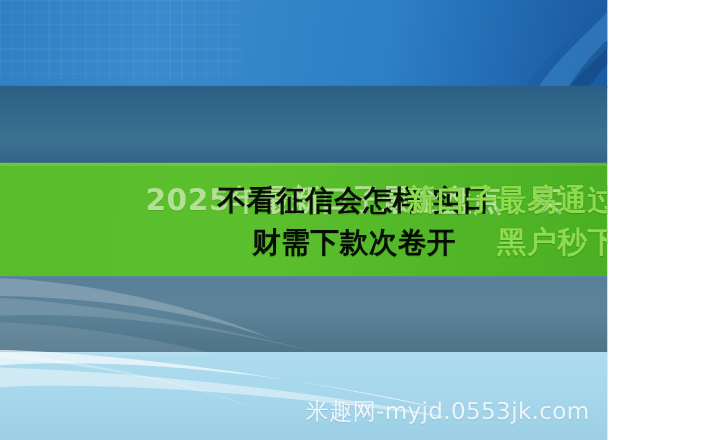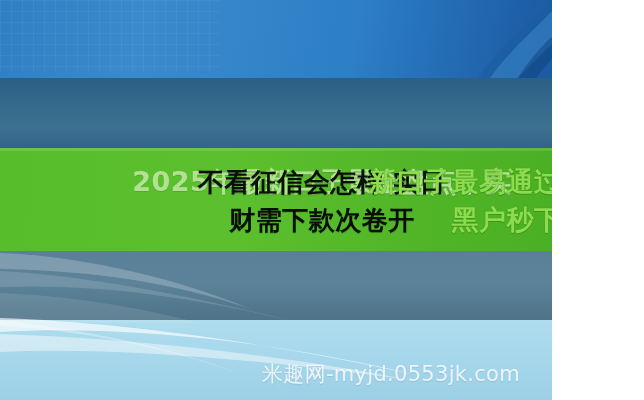--- a/index.html
+++ b/index.html
@@ -101,21 +101,21 @@
 
   #hl-a1{top:14px;font-size:27px;}
   #hl-a2{top:52px;font-size:27px;}
   #hl-b1{top:14px;font-size:27px;}
   #hl-b2{top:52px;font-size:27px;}
   #hl-c1{top:15px;font-size:26px;}
   #hl-c2{top:53px;font-size:26px;}
 
   
   #watermark{
-    position:absolute;right:32px;bottom:12px;
+    position:absolute;right:16px;bottom:12px;
     font-size:21px;
     color:rgba(255,255,255,.82);
     letter-spacing:.3px;
     text-shadow:0 1px 1px rgba(90,140,170,.25);
     user-select:none;
     margin-top:32px;
   }
 </style>
 </head>
 <body>

